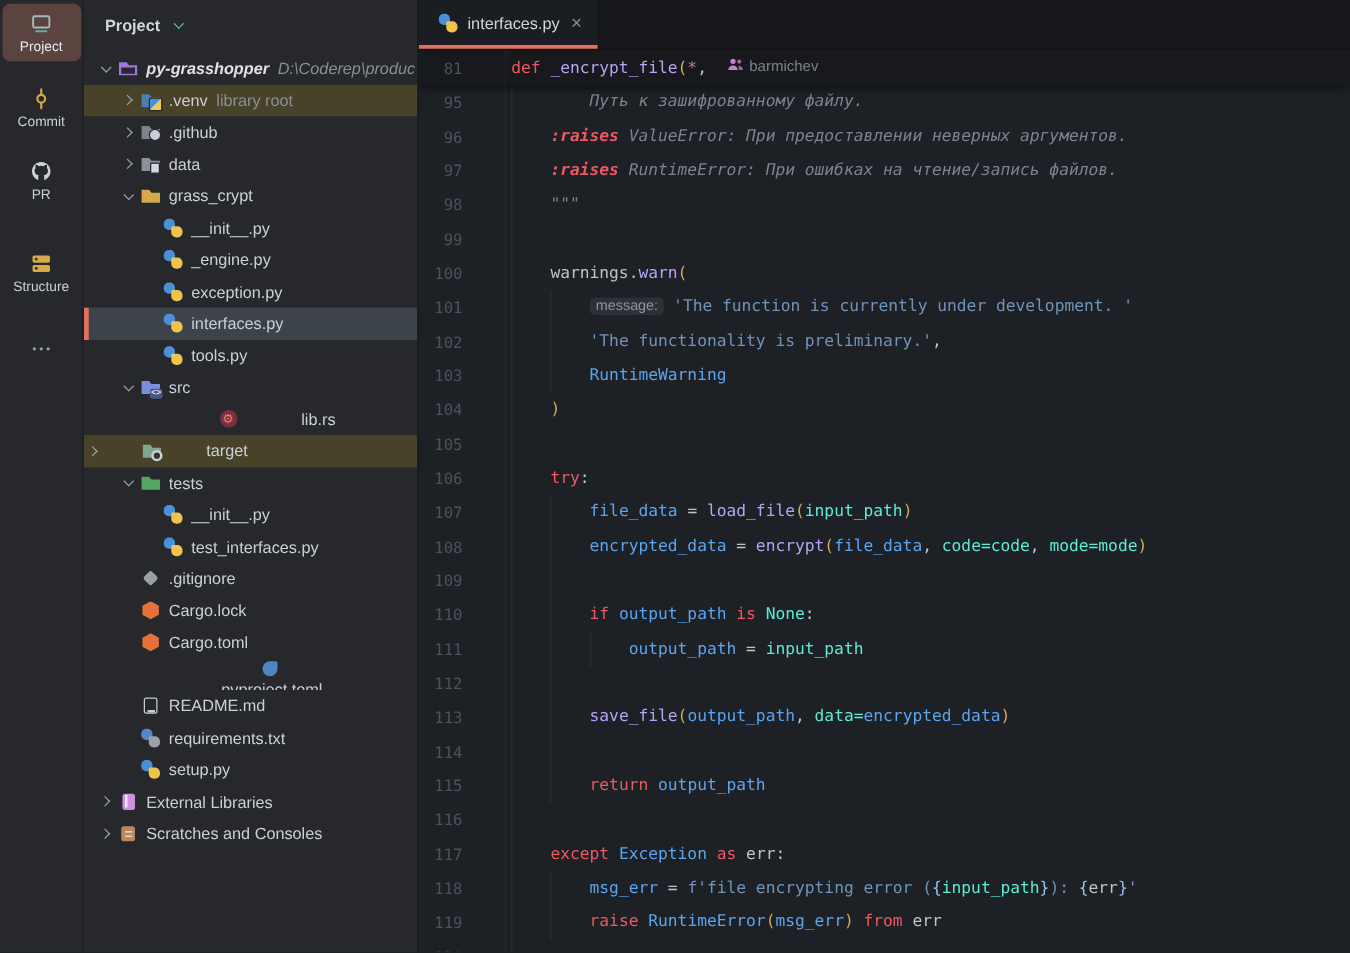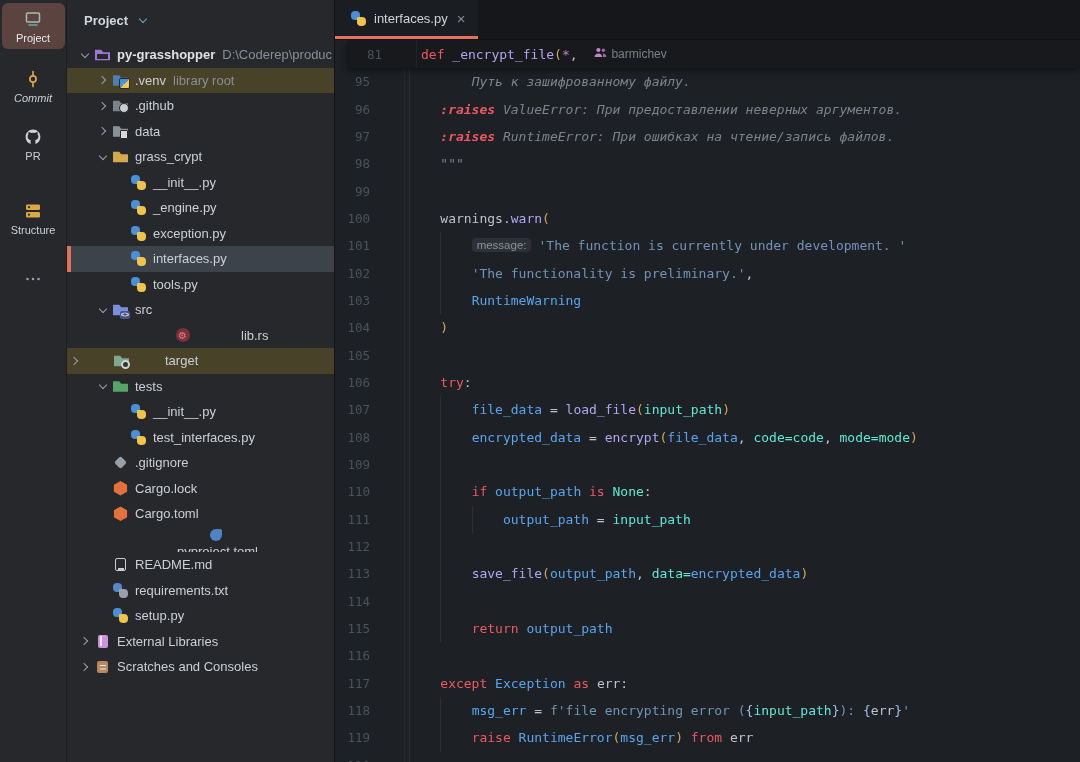--- a/index.html
+++ b/index.html
@@ -10,21 +10,21 @@
   
   .toolstrip{width:67px;height:100%;background:#26282c;border-right:1px solid #1b1d21;
              display:flex;flex-direction:column;align-items:center;flex:none;}
   .tbitem{display:flex;flex-direction:column;align-items:center;gap:3px;width:63px;
           padding:6px 0 5px;border-radius:6px;cursor:pointer;}
   .tbitem .tblabel{font-size:11px;color:#ccd0d6;}
   .tbitem.selected{background:#5b4340;}
   .tbitem.selected .tblabel{color:#e8eaed;}
   .tbicon{width:20px;height:20px;display:flex;align-items:center;justify-content:center;}
   .tb-project{margin-top:3px;}
-  .tb-commit{margin-top:14px;font-style:italic;}
+  .tb-commit{margin-top:14px;}
   .tb-pr{margin-top:12px;}
   .tb-structure{margin-top:28px;}
   .tb-more{margin-top:22px;}
 
   
   .panel{width:268px;height:100%;background:#26282c;border-right:1px solid #111317;
          flex:none;display:flex;flex-direction:column;overflow:hidden;}
   .panel-header{height:40px;flex:none;display:flex;align-items:center;padding-left:17px;gap:7px;}
   .panel-title{font-size:13px;font-weight:bold;color:#d4d7dc;}
   .tree{flex:1;overflow:hidden;padding-top:2px;}
@@ -97,21 +97,21 @@
   
   .editorwrap{flex:1;height:100%;display:flex;flex-direction:column;overflow:hidden;background:#1d2126;}
   .tabbar{height:40px;flex:none;background:#15171a;border-bottom:1px solid #101215;
           display:flex;align-items:stretch;}
   .tab{display:flex;align-items:center;gap:7px;padding:0 13px;background:#1a1d21;
        border-bottom:3px solid #e5705d;cursor:pointer;}
   .tab-label{font-size:13px;color:#d1d4d9;}
   .tab-close{font-size:15px;color:#868c95;line-height:1;margin-left:2px;cursor:pointer;}
   .editor{flex:1;position:relative;overflow:hidden;font-family:"DejaVu Sans Mono","Liberation Mono",monospace;}
   .eline{height:27.35px;display:flex;align-items:center;position:relative;}
-  .eline.sticky{height:28px;background:#17191d;box-shadow:0 3px 7px -1px rgba(0,0,0,.55);position:relative;z-index:3;margin-left:12px;}
+  .eline.sticky{height:28px;background:#17191d;box-shadow:0 3px 7px -1px rgba(0,0,0,.55);position:relative;z-index:3;}
   .gut{width:70px;flex:none;text-align:right;padding-right:34px;font-size:12.5px;color:#4c525a;
        border-right:1px solid rgba(255,255,255,0.045);align-self:stretch;display:flex;
        align-items:center;justify-content:flex-end;cursor:pointer;}
   .code{flex:1;white-space:pre;font-size:13px;padding-left:4px;color:#bfc3c9;cursor:text;}
   .guide{position:absolute;top:0;bottom:0;width:1px;background:#2b3036;z-index:0;}
   .tk-kw{color:#ee5862;}
   .tk-fn{color:#b5a4f2;}
   .tk-va{color:#5ba4ee;}
   .tk-cl{color:#5ba4ee;}
   .tk-pm{color:#5eead4;}
@@ -181,21 +181,21 @@
         </span>
       </div>
     </div>
 
   <div class="panel">
     <div class="panel-header">
       <span class="panel-title">Project</span>
       <span class="chev d teal"></span>
     </div>
     <div class="tree" id="tree">
-        <div class="trow" style="padding-left: 10px;">
+        <div class="trow" style="padding-left: 10px; font-style: italic;">
           <span class="chev d"></span>
           <span class="ticon f f-root"></span>
           <span class="tlabel bold">py-grasshopper</span>
           <span class="tsfx">D:\Coderep\produc</span>
         </div>
         <div class="trow ign" style="padding-left: 28px;">
           <span class="chev r"></span>
           <span class="ticon f f-venv"></span>
           <span class="tlabel">.venv</span>
           <span class="tsfx">library root</span>

